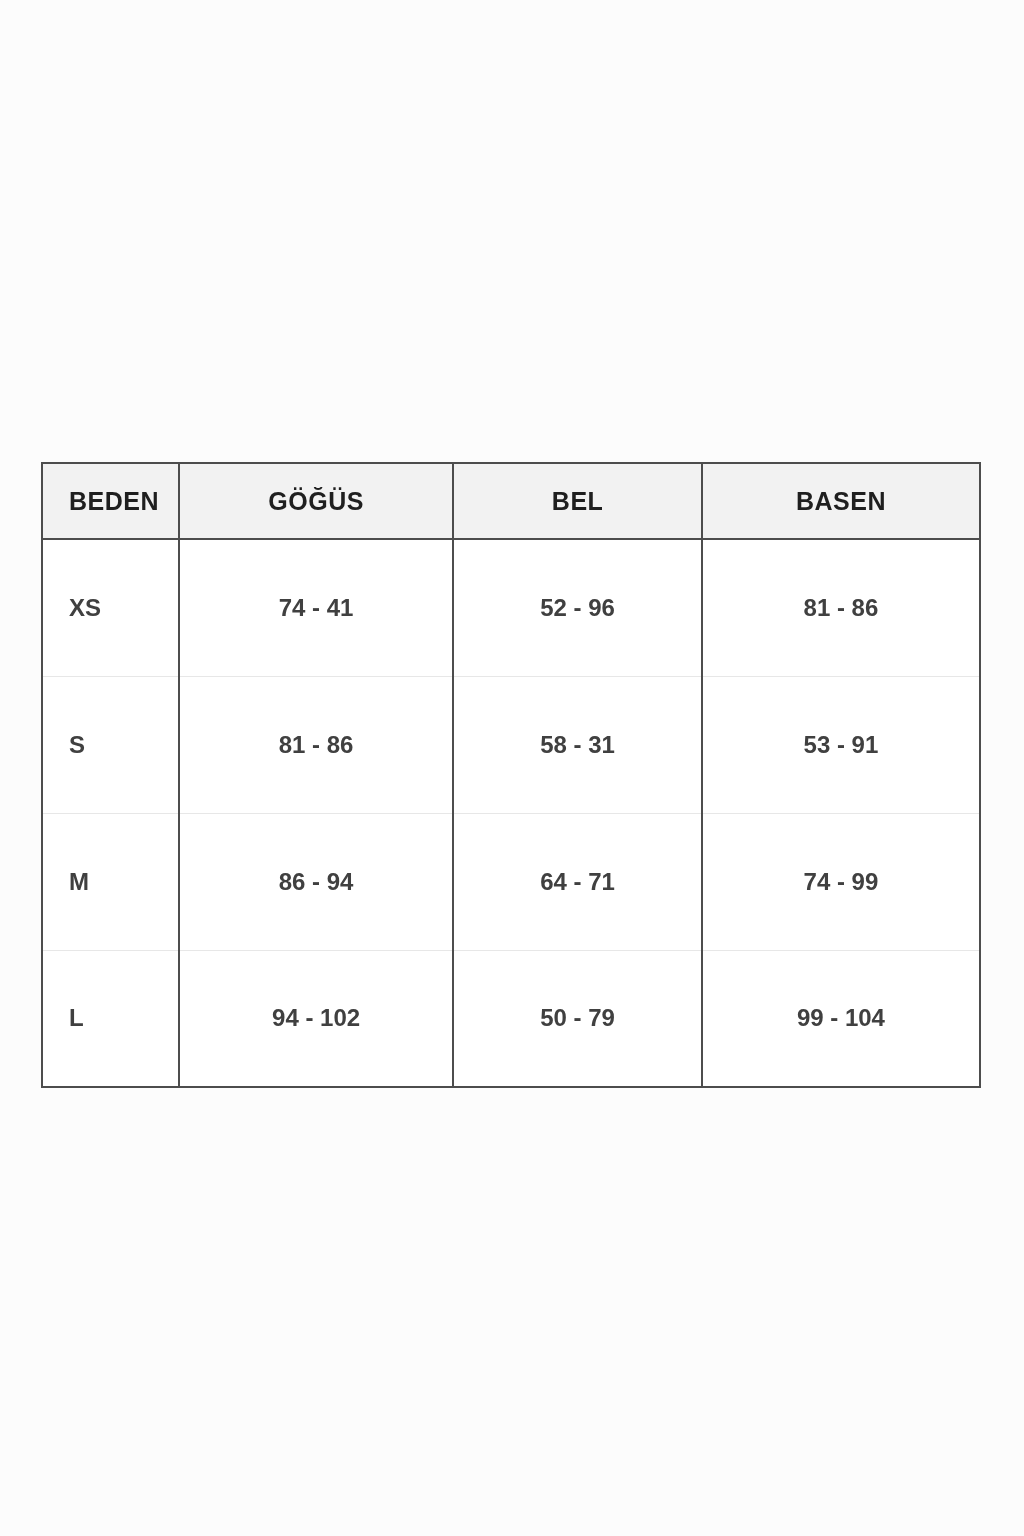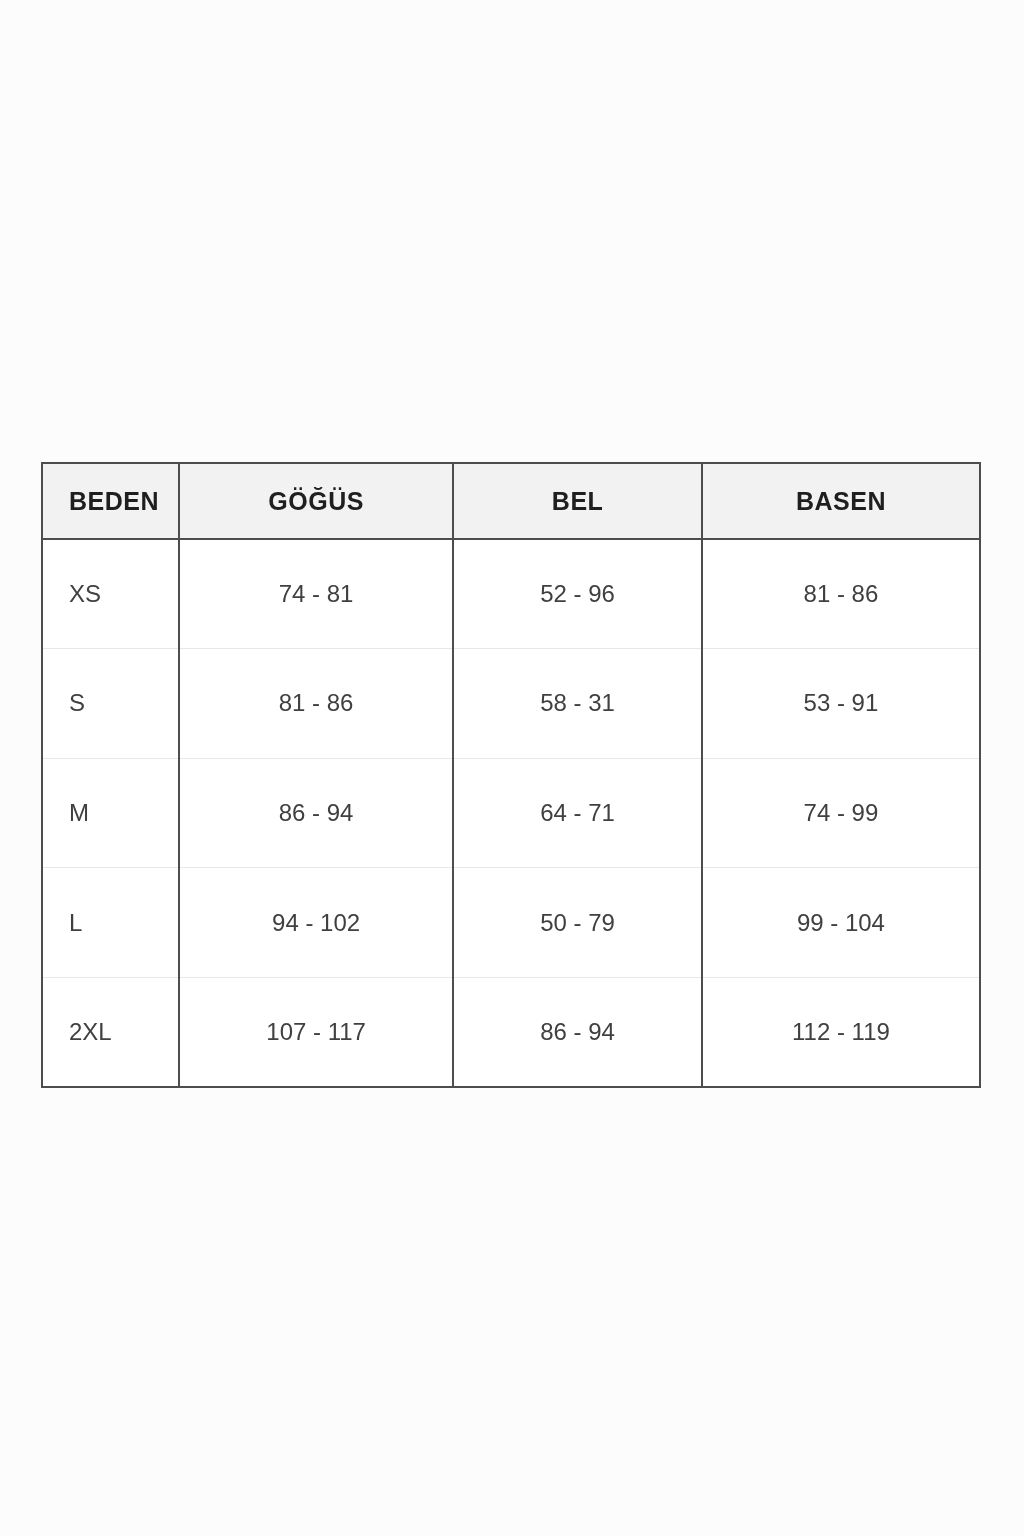--- a/index.html
+++ b/index.html
@@ -60,21 +60,21 @@
     letter-spacing: 0.5px;
     color: var(--header-text, #1f1f1f);
   }
 
   table.size-chart tbody tr {
     height: 78px;
   }
   table.size-chart tbody td {
     border-bottom: 1px solid var(--row-divider, #e7e7e7);
     font-size: 24px;
-    font-weight: 400;
+    font-weight: 700;
     color: var(--cell-text, #404040);
     margin-top: 17px;
   }
   table.size-chart tbody tr:last-child td {
     border-bottom: none;
   }
 </style>
 </head>
 <body>
 
@@ -90,21 +90,21 @@
       <tr>
           <th>BEDEN</th>
           <th>GÖĞÜS</th>
           <th>BEL</th>
           <th>BASEN</th>
         </tr>
     </thead>
     <tbody>
         <tr>
           <td>XS</td>
-          <td>74 - 81</td>
+          <td>74 - 41</td>
           <td>52 - 96</td>
           <td>81 - 86</td>
         </tr>
         <tr>
           <td>S</td>
           <td>81 - 86</td>
           <td>58 - 31</td>
           <td>53 - 91</td>
         </tr>
         <tr>
@@ -112,21 +112,15 @@
           <td>86 - 94</td>
           <td>64 - 71</td>
           <td>74 - 99</td>
         </tr>
         <tr>
           <td>L</td>
           <td>94 - 102</td>
           <td>50 - 79</td>
           <td>99 - 104</td>
         </tr>
-        <tr>
-          <td>2XL</td>
-          <td>107 - 117</td>
-          <td>86 - 94</td>
-          <td>112 - 119</td>
-        </tr>
       </tbody>
   </table>
 </div>
 
 </body></html>

